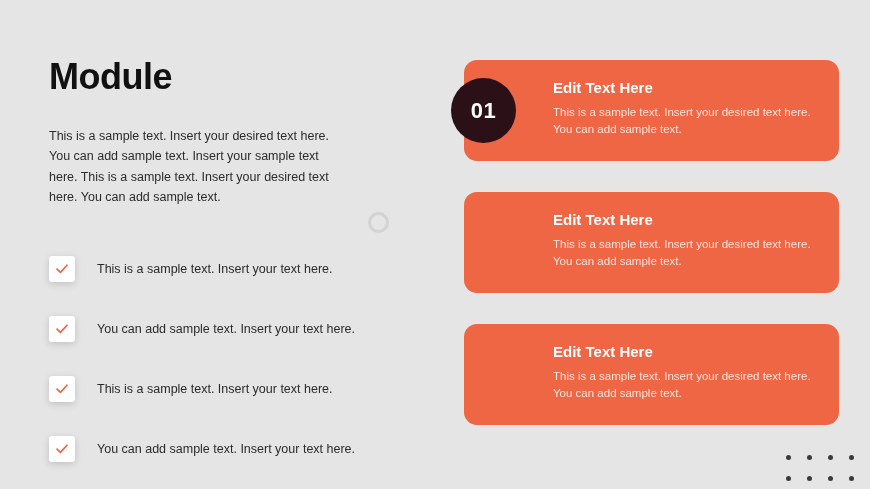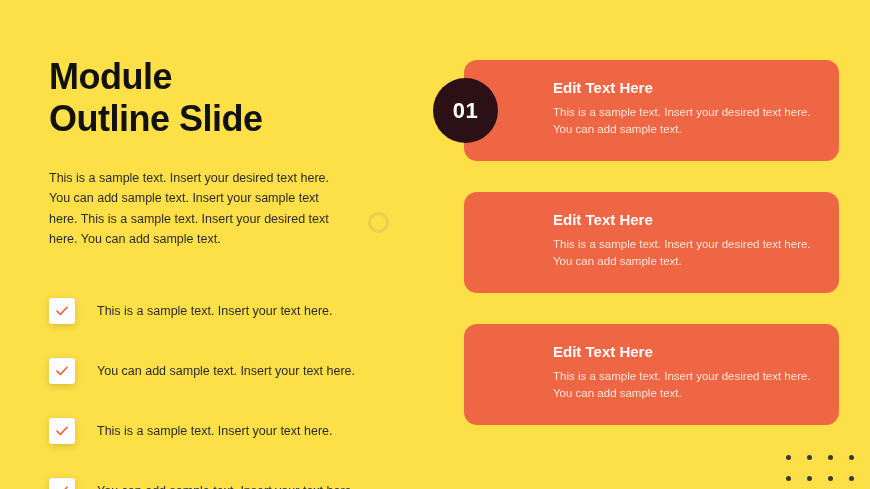--- a/index.html
+++ b/index.html
@@ -7,21 +7,21 @@
     width: 870px;
     height: 489px;
     background: #ffffff;
     font-family: "Liberation Sans", sans-serif;
     overflow: hidden;
   }
   .slide {
     position: relative;
     width: 870px;
     height: 489px;
-    background: #fde047;
+    background: #e5e5e5;
   }
 
   
   .left {
     position: absolute;
     left: 49px;
     top: 56px;
     width: 360px;
   }
   .title {
@@ -103,21 +103,21 @@
     margin-bottom: 8px;
   }
   .card-desc {
     font-size: 11.5px;
     line-height: 1.45;
     color: #fde3da;
   }
 
   .num-circle {
     position: absolute;
-    left: 0;
+    left: 18px;
     top: 10px;
     width: 65px;
     height: 65px;
     border-radius: 50%;
     background: #2b1117;
     color: #ffffff;
     display: flex;
     align-items: center;
     justify-content: center;
     font-size: 22px;
@@ -167,21 +167,20 @@
 </style>
 </head>
 <body>
 
 <div class="slide">
 
   <div class="left">
 
     <div class="title">
       <span class="line">Module</span>
-      <span class="line">Outline Slide</span>
     </div>
 
     <p class="body-text">This is a sample text. Insert your desired text here. You can add sample text. Insert your sample text here. This is a sample text. Insert your desired text here. You can add sample text.</p>
 
     <div class="check-list">
 
       <div class="check-item">
         <span class="check-box">
           <svg width="14" height="14" viewBox="0 0 14 14">
               <path d="M2 7.2 L5.4 10.4 L12 3.2" stroke="#ef6644" stroke-width="1.7" fill="none" stroke-linecap="round" stroke-linejoin="round"></path>

